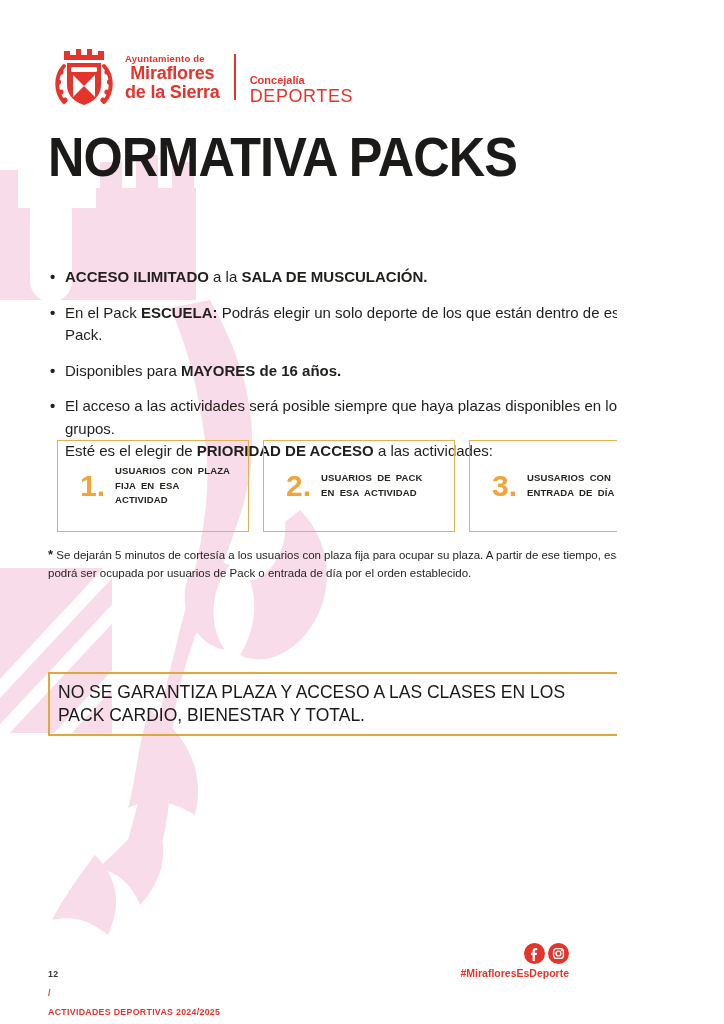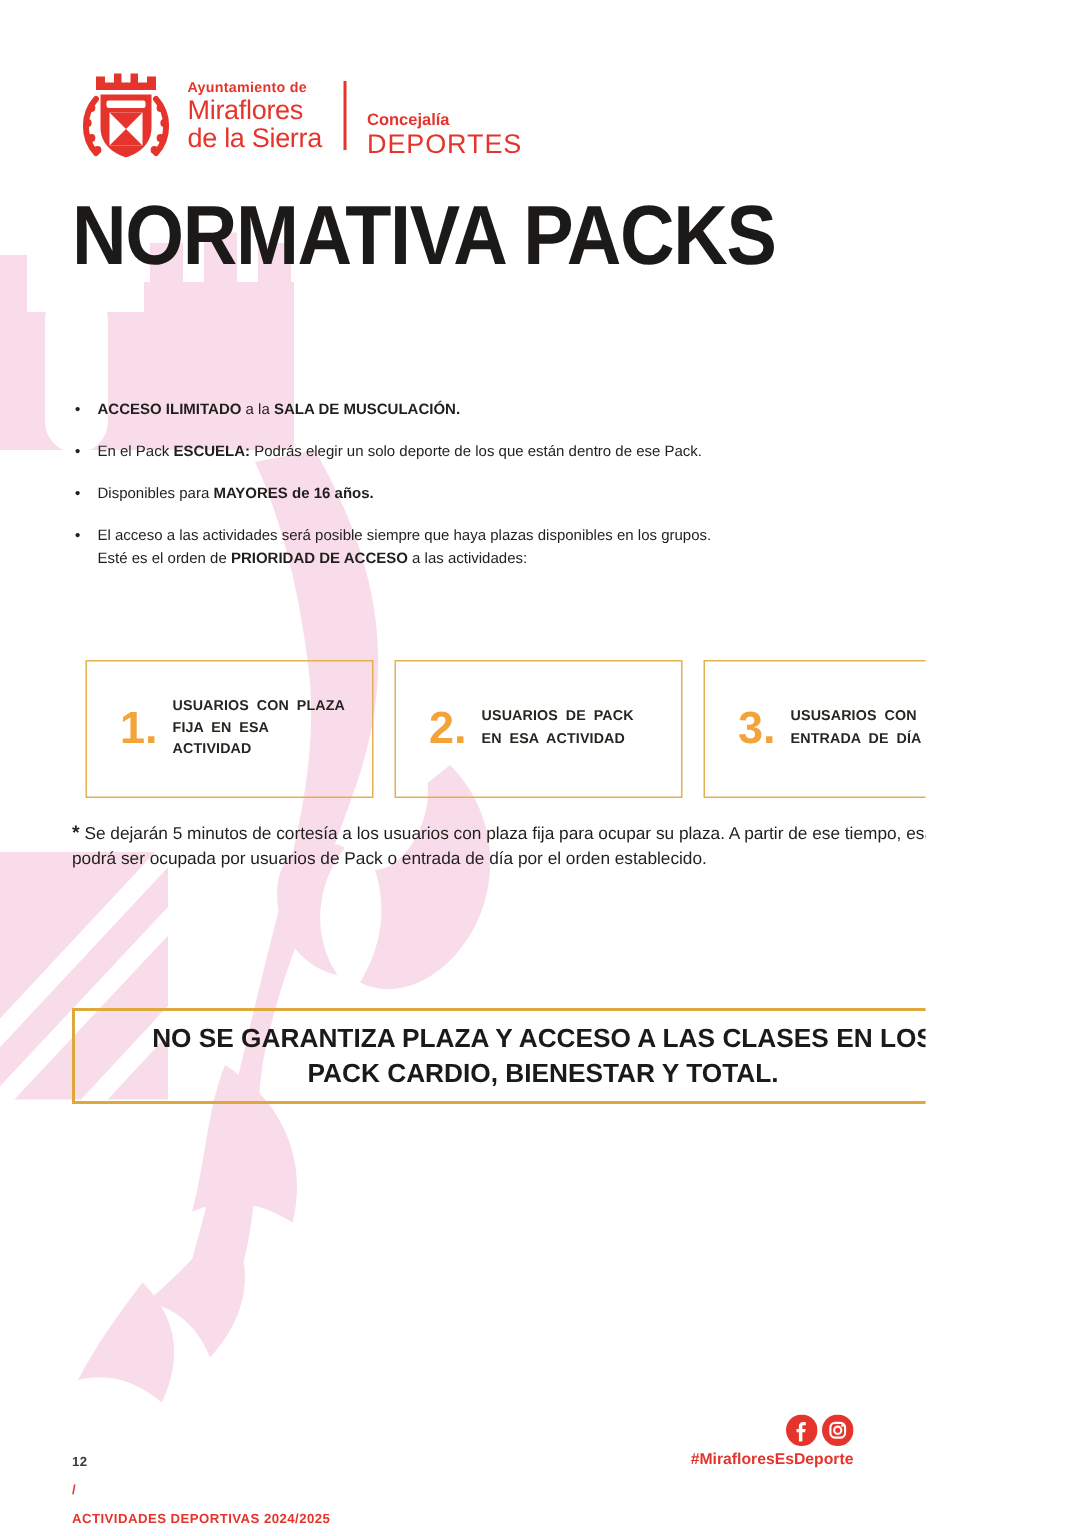--- a/index.html
+++ b/index.html
@@ -17,52 +17,52 @@
     position:relative;width:617px;height:1024px;background:#fff;overflow:hidden;
     color:var(--ink);
   }
   
   .watermark{position:absolute;left:0;top:150px;z-index:0;}
   
   .header{position:absolute;left:55px;top:44px;display:flex;align-items:center;z-index:2;}
   .crest{display:block;}
   .org{margin-left:12px;color:var(--red);}
   .org-pre{font-size:9.5px;font-weight:700;letter-spacing:.2px;}
-  .org-name{font-size:18px;font-weight:400;line-height:1.05;letter-spacing:-.2px;}
+  .org-name{font-size:18px;font-weight:700;line-height:1.05;letter-spacing:-.2px;text-align:center;}
   .logo-divider{width:2px;height:46px;background:var(--red);margin:0 14px;}
   .dept{color:var(--red);margin-top:26px;}
   .dept-pre{font-size:11px;font-weight:700;}
   .dept-name{font-size:18px;font-weight:400;letter-spacing:.6px;text-align:right;}
   
   .title{
     position:absolute;left:48px;top:124px;z-index:1;
     font-size:56px;font-weight:700;color:#1B1A18;letter-spacing:-1px;
     transform:scaleX(.9);transform-origin:left top;white-space:nowrap;
   }
   
   .bullets{position:absolute;left:50px;top:266px;width:604px;list-style:none;z-index:1;}
-  .bullets li{position:relative;padding-left:15px;margin-bottom:13px;font-size:10px;line-height:1.5;}
+  .bullets li{position:relative;padding-left:15px;margin-bottom:13px;font-size:15px;line-height:1.5;}
   .bullets li::before{content:"•";position:absolute;left:0;top:0;font-weight:700;}
   .b{font-weight:700;}
   
   .priority-row{position:absolute;left:57px;top:440px;display:flex;gap:14px;z-index:1;}
   .pbox{
     width:192px;height:92px;border:1.5px solid var(--gold);
     display:flex;align-items:center;padding-left:22px;gap:10px;background:transparent;
   }
   .pnum{font-size:30px;font-weight:700;color:var(--orange);line-height:1;}
   .plabel{font-size:9.5px;font-weight:700;width:120px;line-height:1.55;letter-spacing:.1px;word-spacing:2.5px;color:#26251F;}
   
   .note{position:absolute;left:48px;top:545px;width:614px;font-size:11.5px;line-height:1.5;z-index:1;}
   .note .star{font-weight:700;font-size:13px;}
   
   .banner{
     position:absolute;left:48px;top:672px;width:628px;z-index:1;
-    border:2px solid var(--banner-gold);padding:7px 8px;text-align:center;
-    font-size:17.5px;font-weight:700;color:#1B1A18;line-height:1.3;
+    border:2px solid var(--banner-gold);padding:7px 8px;
+    font-size:17.5px;font-weight:400;color:#1B1A18;line-height:1.3;
   }
   
   .footer-left{
     position:absolute;left:48px;top:969px;display:flex;gap:9px;align-items:baseline;z-index:1;
     font-size:8.8px;font-weight:700;color:var(--red);letter-spacing:.3px;white-space:nowrap;flex-direction:column;
   }
   .page-num{color:#3A3937;}
   .footer-right{position:absolute;right:48px;top:943px;text-align:right;z-index:1;}
   .social-row{display:flex;gap:3px;justify-content:flex-end;}
   .hashtag{font-size:10.5px;font-weight:700;color:var(--red);margin-top:3px;}
@@ -148,21 +148,21 @@
       <span class="b">ACCESO ILIMITADO</span><span> a la </span><span class="b">SALA DE MUSCULACIÓN.</span>
     </li>
     <li>
       <span>En el Pack </span><span class="b">ESCUELA:</span><span> Podrás elegir un solo deporte de los que están dentro de ese Pack.</span>
     </li>
     <li>
       <span>Disponibles para </span><span class="b">MAYORES de  16 años.</span>
     </li>
     <li>
       <div>El acceso a las actividades será posible siempre que haya plazas disponibles en los grupos.</div>
-      <div><span>Esté es el orden de </span><span class="b">PRIORIDAD DE ACCESO</span><span> a las actividades:</span></div>
+      <div><span>Esté es el elegir de </span><span class="b">PRIORIDAD DE ACCESO</span><span> a las actividades:</span></div>
     </li>
   </ul>
 
   <div class="priority-row">
     <div class="pbox">
       <span class="pnum">1.</span>
       <span class="plabel">USUARIOS CON PLAZA FIJA EN ESA ACTIVIDAD</span>
     </div>
     <div class="pbox">
       <span class="pnum">2.</span>

